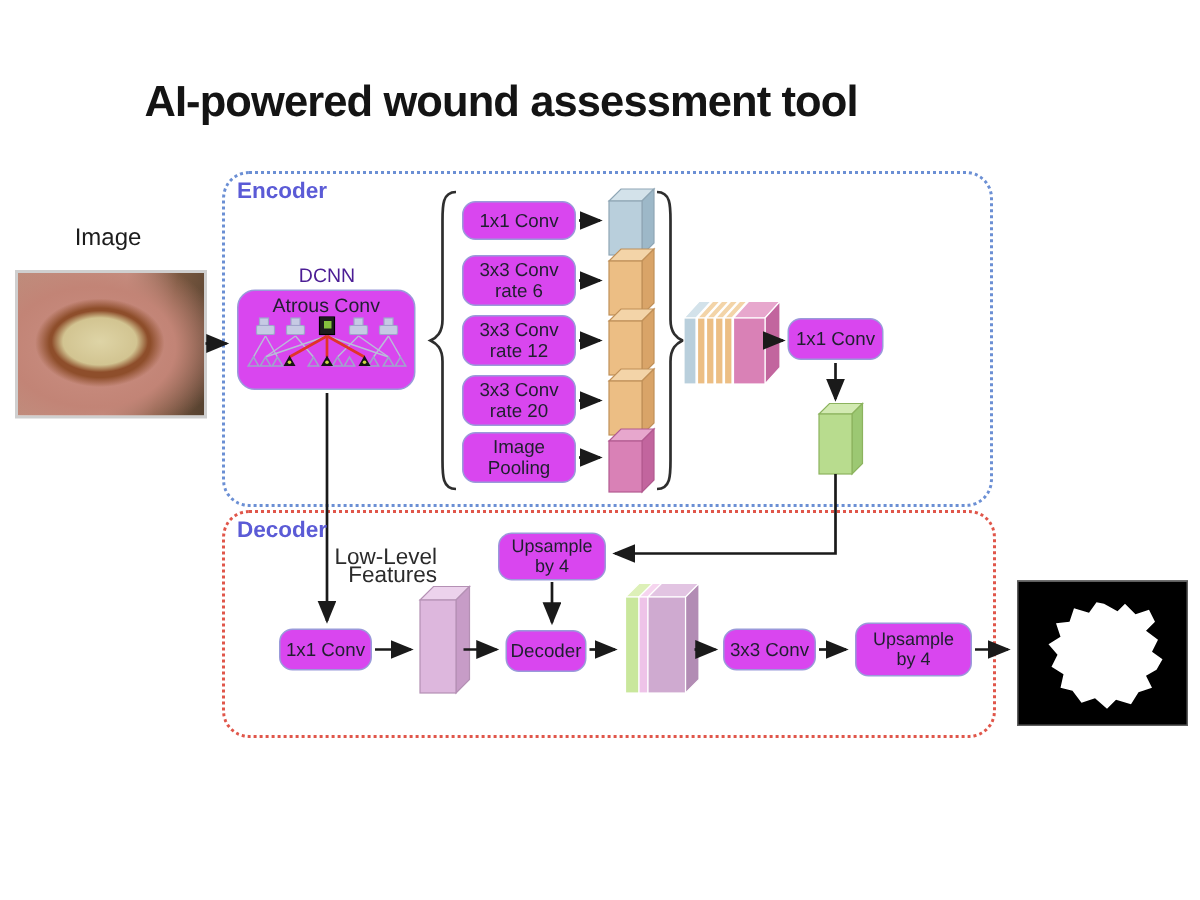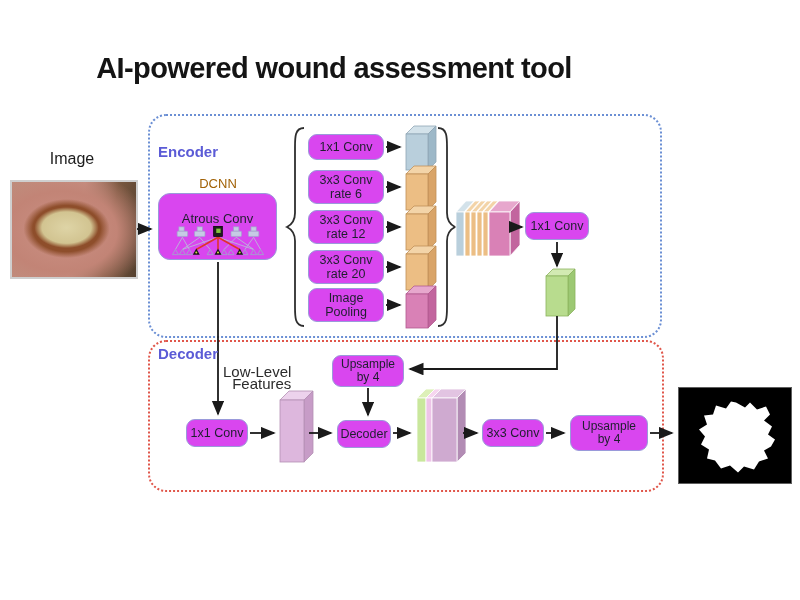--- a/index.html
+++ b/index.html
@@ -22,22 +22,22 @@
   .panel{position:absolute;border-radius:18px;z-index:1;}
   .panel.encoder{left:148px;top:114px;width:510px;height:220px;border:2px dotted #6b8fd4;}
   .panel.decoder{left:148px;top:340px;width:512px;height:148px;border:2px dotted #e0564a;}
   .panel-label{position:absolute;font-size:15px;font-weight:bold;color:#5b5bd6;z-index:7;}
 
   .pbox{position:absolute;background:#d946ef;border:1.5px solid #9a9ada;border-radius:9px;
         color:#1f1f2e;display:flex;flex-direction:column;align-items:center;justify-content:center;
         font-size:12.5px;line-height:14px;text-align:center;z-index:6;box-sizing:border-box;}
   .pbox span{display:block;}
 
-  .atrous{left:158px;top:193px;width:119px;height:67px;border-radius:12px;justify-content:flex-start;padding-top:18px;}
-  .dcnn{position:absolute;left:186px;top:176px;width:64px;text-align:center;font-size:13px;color:#a16207;z-index:6;}
+  .atrous{left:158px;top:193px;width:119px;height:67px;border-radius:12px;justify-content:flex-start;padding-top:3px;}
+  .dcnn{position:absolute;left:186px;top:176px;width:64px;text-align:center;font-size:13px;color:#4c1d95;z-index:6;}
 
   .small-note{position:absolute;left:223px;top:366px;font-size:15px;line-height:12px;color:#2b2b2b;text-align:right;z-index:6;}
 
   .overlay{position:absolute;left:0;top:0;z-index:5;pointer-events:none;}
 
   .mask{position:absolute;left:678px;top:387px;width:112px;height:95px;background:#000;
         border:1.5px solid #5e5e5e;z-index:6;}
 
   
   .b-aspp{left:308px;width:76px;}
@@ -47,21 +47,21 @@
 
 <div class="canvas">
 
   <div class="title">AI-powered wound assessment tool</div>
 
   <div class="io-label" style="left:10px;top:150px;width:124px;">Image</div>
   <div class="photo"></div>
 
   <div class="panel encoder"></div>
   <div class="panel decoder"></div>
-  <div class="panel-label" style="left:158px;top:119px;margin-top:24px;">Encoder</div>
+  <div class="panel-label" style="left:158px;top:119px;">Encoder</div>
   <div class="panel-label" style="left:158px;top:345px;">Decoder</div>
 
   <div class="dcnn">DCNN</div>
   <div class="pbox atrous">
     <span style="font-size:13px;">Atrous Conv</span>
     <svg width="110" height="38" viewBox="0 0 110 38">
       <g stroke="#b9bdd8" stroke-width="1">
         <line x1="14" y1="13" x2="6" y2="27"></line>
           <line x1="14" y1="13" x2="22" y2="27"></line>
         <line x1="34" y1="13" x2="14" y2="27"></line>

